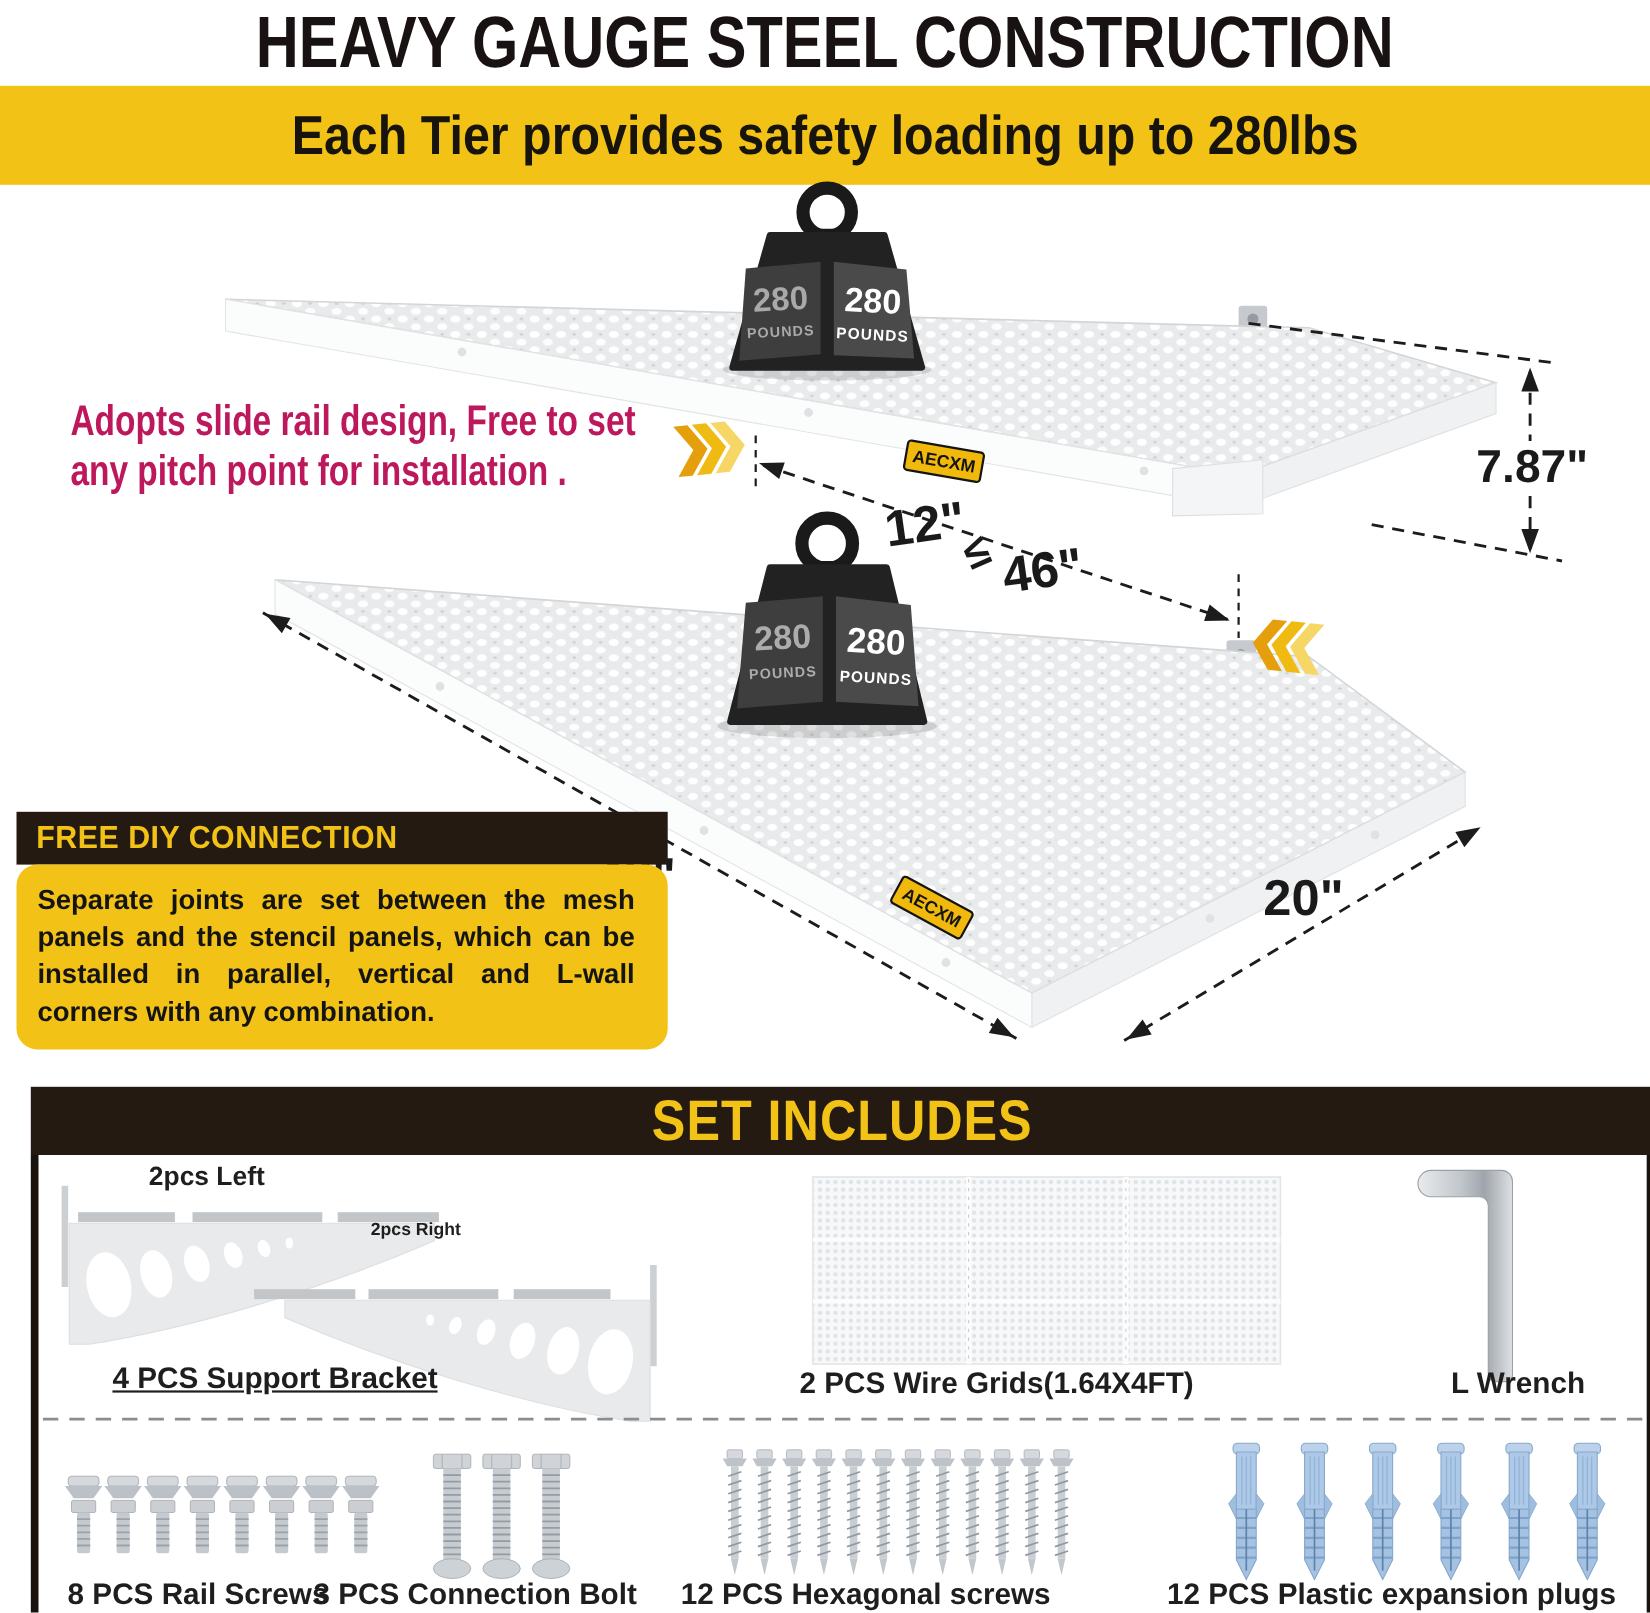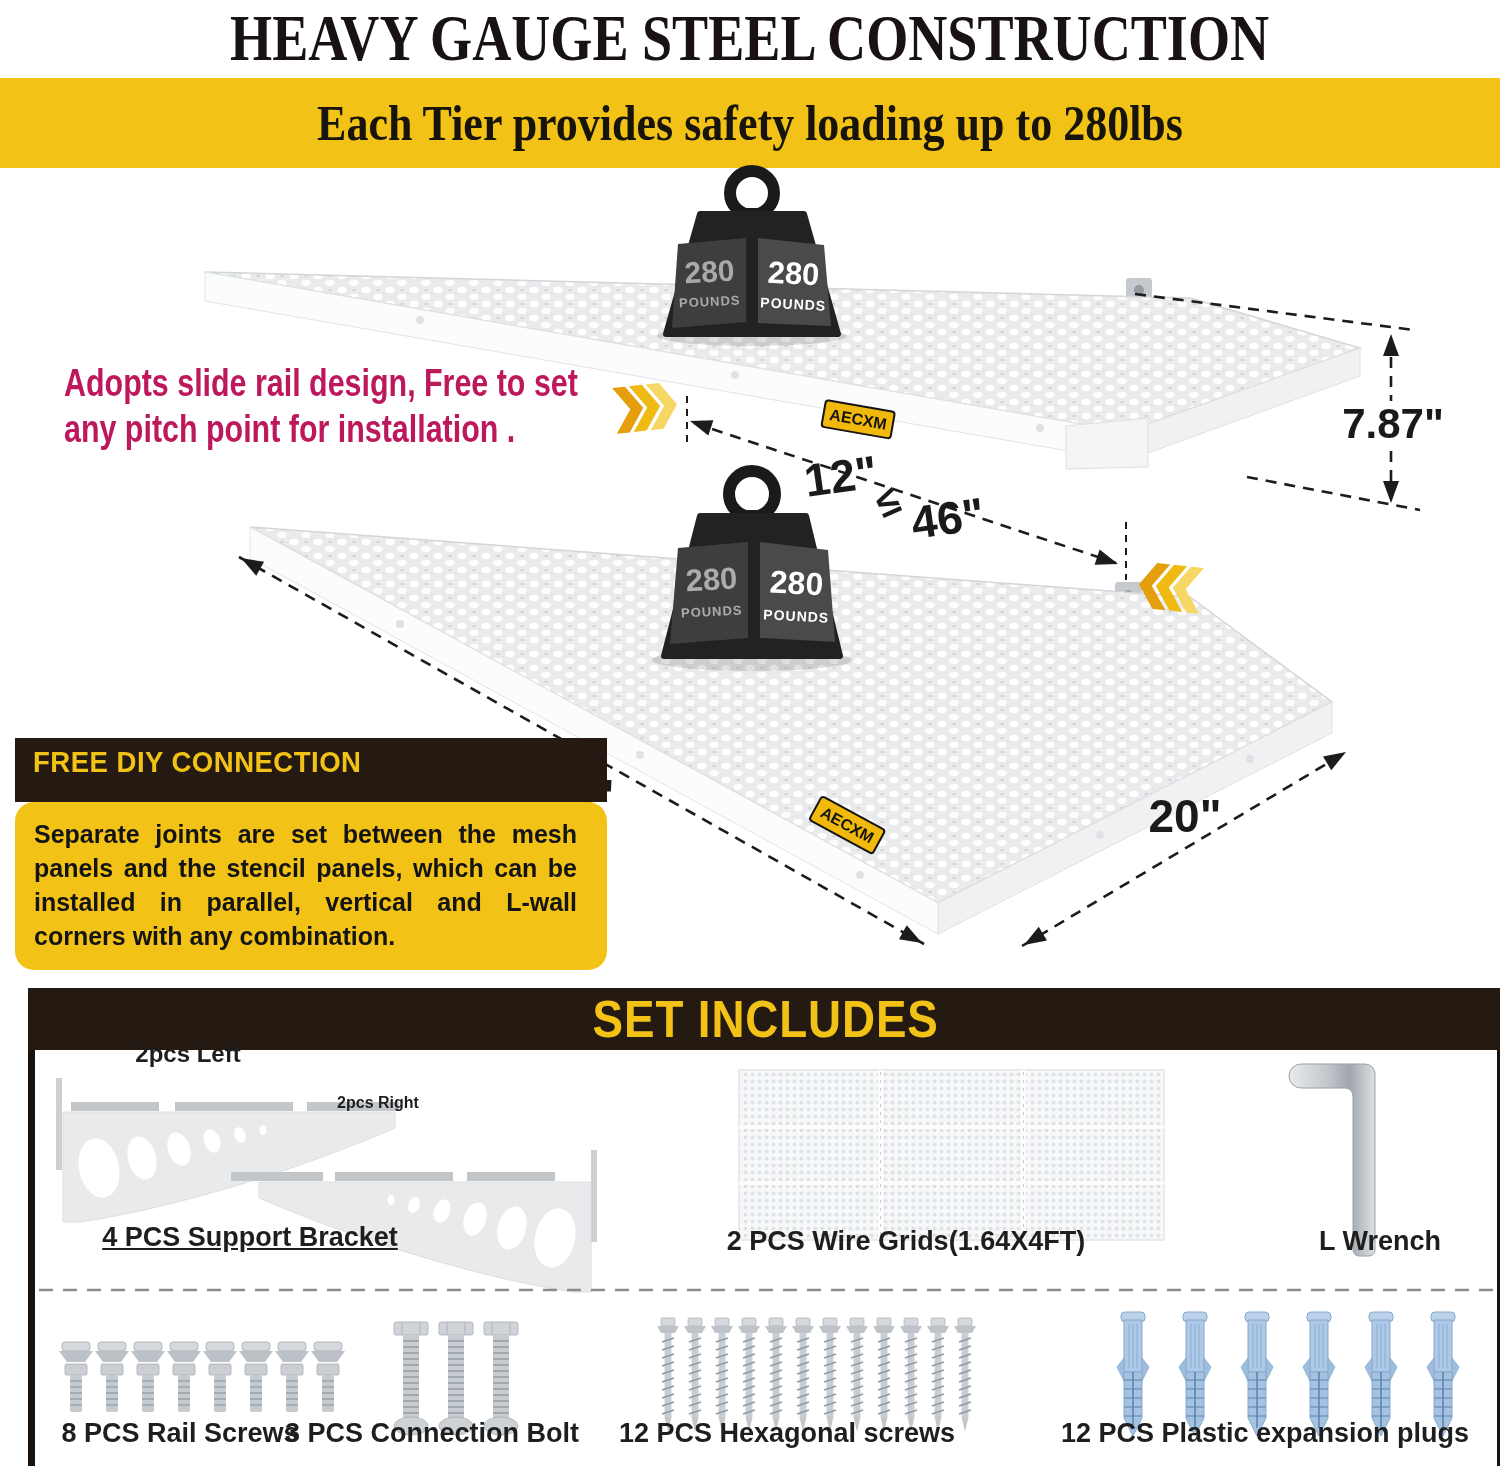--- a/index.html
+++ b/index.html
@@ -1,39 +1,39 @@
 <!DOCTYPE html>
 <html><head>
 <meta charset="utf-8">
 <style>
   html,body{margin:0;padding:0;}
   body{
     width:1500px;height:1466px;position:relative;overflow:hidden;
     background:#ffffff;font-family:"Liberation Sans",sans-serif;
   }
   .abs{position:absolute;}
-  .center-x{display:flex;justify-content:center;width:100%;font-family:Liberation Serif, serif;}
+  .center-x{display:flex;justify-content:center;width:100%;}
   
   #main-title{top:0px;height:76px;align-items:center;}
   #main-title span{
     display:inline-block;font-size:66px;font-weight:900;color:#181312;
     transform:scaleX(.82);transform-origin:center;letter-spacing:0px;white-space:nowrap;
   }
   #top-banner{top:78px;height:90px;background:#F2C217;align-items:center;}
   #top-banner span{
     display:inline-block;font-size:50px;font-weight:700;color:#17130d;
     transform:scaleX(.88);white-space:nowrap;
   }
   
   #note{left:64px;top:360px;color:#be185d;font-weight:700;font-size:39px;line-height:1.17;}
   #note div{transform:scaleX(.78);transform-origin:left center;white-space:nowrap;}
   
   #diy-box{left:15px;top:738px;width:592px;}
   #diy-head{
-    background:#241A12;height:64px;line-height:49px;padding-left:18px;
+    background:#241A12;height:48px;line-height:49px;padding-left:18px;
     color:#F2C217;font-size:29px;font-weight:700;letter-spacing:.5px;
   }
   #diy-head span{display:inline-block;transform:scaleX(.95);transform-origin:left center;white-space:nowrap;}
   #diy-body{
     background:#F2C217;color:#141414;font-size:25px;font-weight:700;
     padding:15px 30px 17px 19px;line-height:1.36;text-align:justify;min-height:128px;border-radius:19px;
   }
   
   #set-box{left:12px;top:988px;width:1476px;height:498px;margin-left:16px;}
   #set-head{
@@ -41,21 +41,21 @@
   }
   #set-head span{
     display:inline-block;color:#F2C217;font-size:52px;font-weight:800;
     transform:scaleX(.88);letter-spacing:1px;white-space:nowrap;
   }
   #set-body{
     background:#ffffff;border:7px solid #1A120D;border-top:none;height:429px;position:relative;
   }
   .part-label{
     position:absolute;transform:translateX(-50%);white-space:nowrap;
-    color:#1E1E1E;font-weight:700;font-size:26px;
+    color:#1E1E1E;font-weight:700;font-size:26px;margin-top:16px;
   }
   svg text{font-family:"Liberation Sans",sans-serif;}
 </style>
 </head>
 <body>
 
 <div class="abs center-x" id="main-title">
   <span>HEAVY GAUGE STEEL CONSTRUCTION</span>
 </div>
 <div class="abs center-x" id="top-banner">

